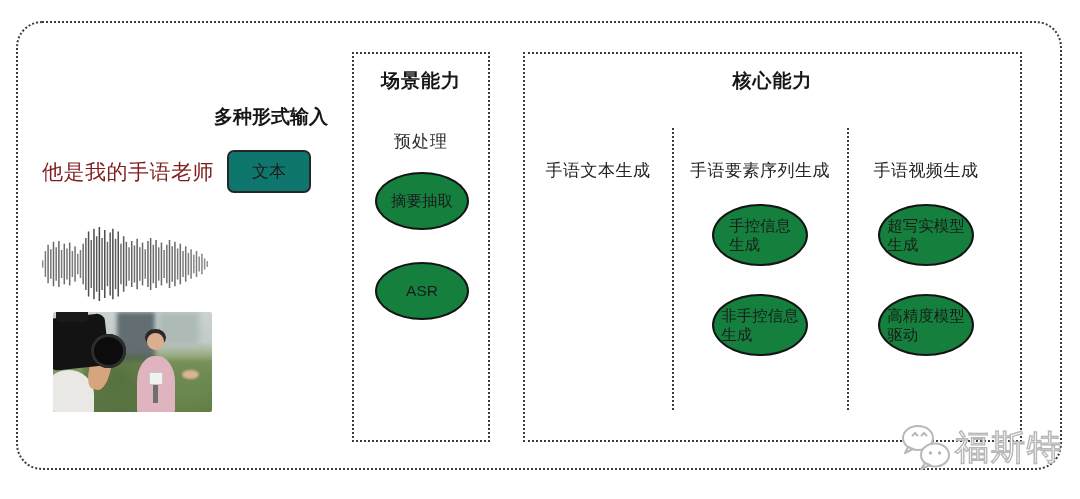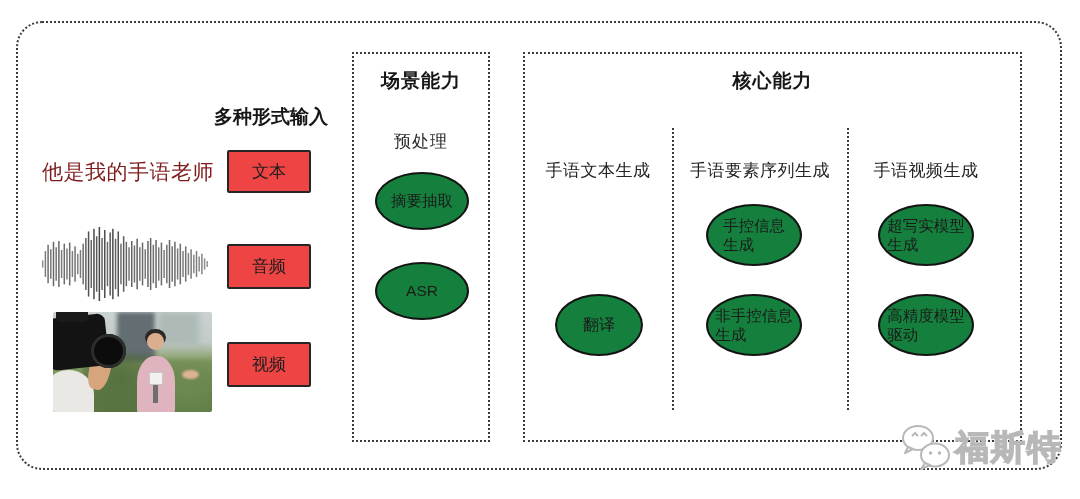--- a/index.html
+++ b/index.html
@@ -30,31 +30,31 @@
   
   .node { position:absolute; border:2.5px solid #141414; border-radius:50%;
     background:#15803d; display:flex; align-items:center; justify-content:center;
     text-align:left; font-size:15.5px; line-height:1.25; color:#1a1a1a;
     white-space:pre-line; padding:0 4px; }
   .scene-panel .node { left:21px; width:94px; height:58px; }
   .sn-0 { top:118px; } .sn-1 { top:208px; } .sn-2 { top:298px; }
   .core-panel .node { height:62px; }
   .core-row-1 { top:150px; } .core-row-2 { top:240px; }
   .cn-c1 { left:30px;  width:88px; font-size:16px; }
-  .cn-c2 { left:181px; width:96px; }
+  .cn-c2 { left:187px; width:96px; }
   .cn-c3 { left:353px; width:96px; }
 
   
   .input-heading { position:absolute; left:206px; top:104px; width:130px; text-align:center;
     font-weight:bold; font-size:19px; color:#161616; }
   .sample-sentence { position:absolute; left:42px; top:158px; font-size:21px; color:#7f1d1d;
     letter-spacing:0.5px; }
   .input-box { position:absolute; left:227px; width:84px; border:2px solid #262626;
-    border-radius:2px; display:flex; align-items:center; justify-content:center;
-    font-size:17px; color:#1d1d1d; background:#ef4444; }
+    border-radius:7px; display:flex; align-items:center; justify-content:center;
+    font-size:17px; color:#1d1d1d; background:#0f766e; }
   .ib-text  { top:150px; height:43px; }
   .ib-audio { top:244px; height:45px; }
   .ib-video { top:342px; height:45px; }
 
   .waveform { position:absolute; left:40px; top:223px; width:170px; height:82px; }
   .waveform line { stroke:#474747; stroke-width:1.5; }
 
   
   .photo { position:absolute; left:53px; top:312px; width:159px; height:100px;
     overflow:hidden; border-radius:2px; background:linear-gradient(180deg,#cbd2d3 0%,#c3cbc8 30%,#8aa06b 48%,#6d8a52 75%,#64804a 100%); }
@@ -73,21 +73,21 @@
   .ph-shoulder { left:-6%; top:58%; width:32%; height:48%; background:#eae8e4; border-radius:50% 50% 0 0; }
   .ph-arm { left:23%; top:32%; width:13%; height:46%; background:#d6a57d; border-radius:40%; transform:rotate(14deg); }
   .ph-cam-body { left:-4%; top:4%; width:38%; height:52%; background:#131313; border-radius:14%; transform:rotate(-6deg); }
   .ph-cam-lens { left:24%; top:22%; width:22%; height:34%; background:#0c0c0c; border-radius:50%; box-shadow:inset 0 0 0 3px #2e2e2e; }
   .ph-cam-top  { left:2%; top:-6%; width:20%; height:16%; background:#1a1a1a; border-radius:20%; }
 
   
   .watermark { position:absolute; left:899px; top:420px; width:170px; height:56px;
     display:flex; align-items:center; z-index:5; }
   .wm-icon { width:56px; height:52px; flex:0 0 auto; }
-  .wm-text { font-size:34px; font-weight:bold; letter-spacing:2px;
+  .wm-text { font-size:34px; font-weight:normal; letter-spacing:2px;
     color:#ffffff; -webkit-text-stroke:1.4px #b8b8b8; text-shadow:0 0 1px #c4c4c4; }
 </style>
 </head>
 <body>
 
 <div class="canvas">
 
   <div class="outer-border"></div>
 
   <div class="input-heading">多种形式输入</div>
@@ -173,45 +173,38 @@
     <div class="ph-shoulder"></div>
     <div class="ph-arm"></div>
     <div class="ph-cam-body"></div>
     <div class="ph-cam-top"></div>
     <div class="ph-cam-lens"></div>
   </div>
 
   <div class="input-box ib-text">
       <span>文本</span>
     </div>
-  <div class="input-box ib-audio">
-      <span>音频</span>
-    </div>
-  <div class="input-box ib-video">
-      <span>视频</span>
-    </div>
 
   <div class="panel scene-panel">
     <div class="panel-title">场景能力</div>
     <div class="panel-subtitle">预处理</div>
     <div class="node sn-0">摘要抽取</div>
     <div class="node sn-1">ASR</div>
   </div>
 
   <div class="panel core-panel">
     <div class="panel-title">核心能力</div>
 
     <div class="col-divider divider-1"></div>
     <div class="col-divider divider-2"></div>
 
     <div class="col-label c1">手语文本生成</div>
     <div class="col-label c2">手语要素序列生成</div>
     <div class="col-label c3">手语视频生成</div>
 
-    <div class="node core-row-2 cn-c1">翻译</div>
 
     <div class="node core-row-1 cn-c2">手控信息
 生成</div>
     <div class="node core-row-2 cn-c2">非手控信息
 生成</div>
 
     <div class="node core-row-1 cn-c3">超写实模型
 生成</div>
     <div class="node core-row-2 cn-c3">高精度模型
 驱动</div>

